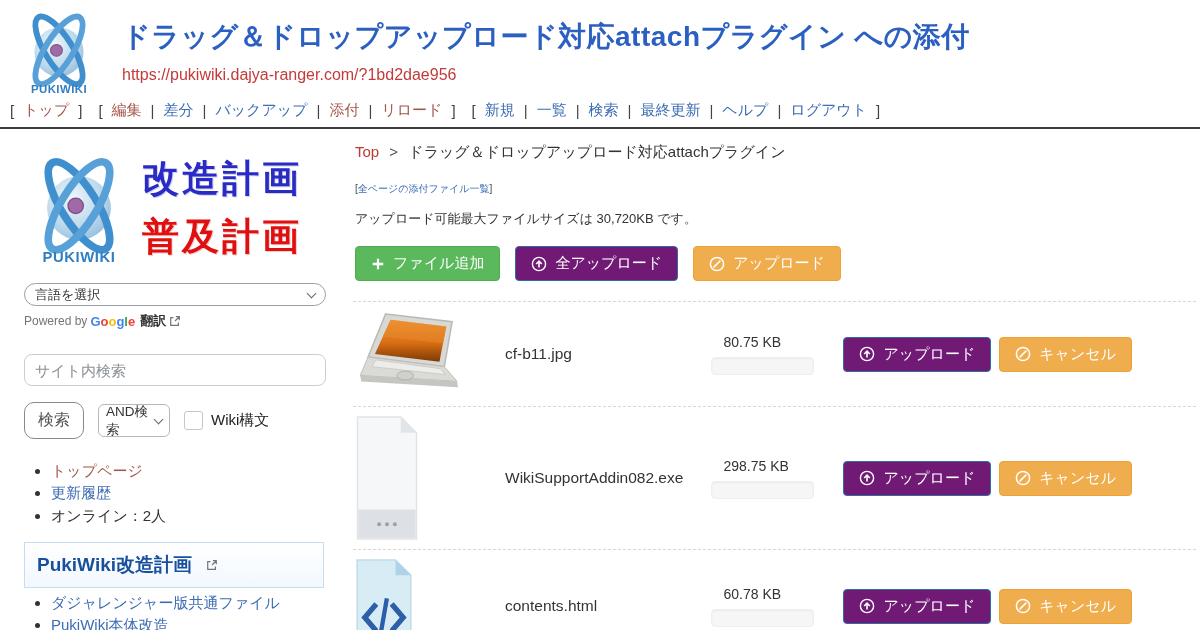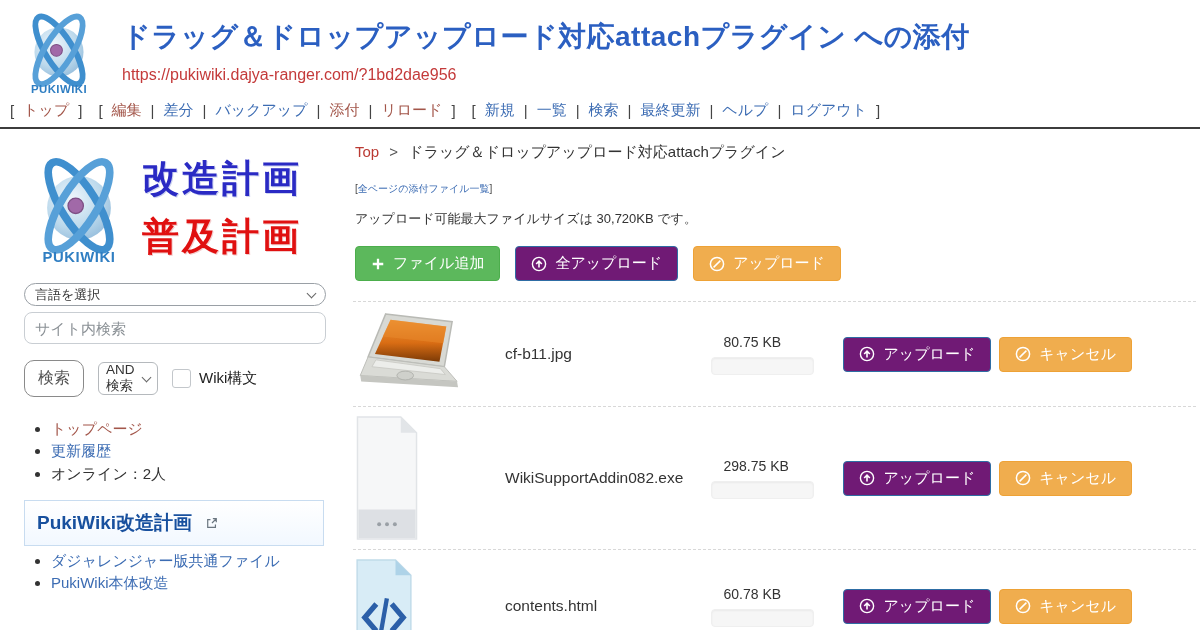--- a/index.html
+++ b/index.html
@@ -36,21 +36,21 @@
   .chev { width:7px; height:7px; border-right:1.5px solid #666; border-bottom:1.5px solid #666; transform:rotate(45deg); margin-top:-3px; flex:0 0 auto; }
   .powered { font-size:12px; color:#757575; margin-bottom:24px; display:flex; align-items:center; gap:3px; }
   .gbrand span { font-weight:bold; font-size:13px; }
   .g1,.g4 { color:#4285F4; } .g2,.g6 { color:#EA4335; } .g3 { color:#FBBC05; } .g5 { color:#34A853; }
   .powered .tr { color:#333; font-size:13px; font-weight:bold; margin-left:2px; }
 
   .search-input { width:100%; height:32px; border:1px solid #c9ced3; border-radius:8px; padding:0 10px; font-size:15px; color:#333; margin-bottom:16px; outline:none; }
   .search-input::placeholder { color:#8a9095; }
   .search-row { display:flex; align-items:center; gap:14px; margin-bottom:22px; }
   .btn-search { background:#fff; border:1px solid #8a8a8a; border-radius:10px; color:#555; font-size:16px; padding:7px 13px; cursor:pointer; }
-  .sel-mode { width:60px; height:33px; border-radius:6px; border-color:#b5b9bd; padding:0 7px; font-size:13.5px; color:#333; }
+  .sel-mode { width:72px; height:33px; border-radius:6px; border-color:#b5b9bd; padding:0 7px; font-size:13.5px; color:#333; }
   .chkwrap { display:flex; align-items:flex-start; gap:8px; }
   .chk { width:19px; height:19px; border:1px solid #c3c7cb; border-radius:3px; background:#fff; cursor:pointer; }
   .chk-label { font-size:15px; color:#222; }
 
   ul.side-list { list-style:disc; padding-left:27px; font-size:15px; }
   ul.side-list li { margin:2px 0; line-height:1.35; }
   .plain { color:#333; }
 
   .head-box { margin:16px 2px 5px 0; border:1px solid #c8dcf0; background:linear-gradient(#ffffff,#f2f8ff); padding:9px 12px; display:flex; align-items:center; gap:14px; cursor:pointer; }
   .head-box .hb-text { font-size:19px; font-weight:bold; color:#18509e; }
@@ -178,20 +178,28 @@
         <div>
           <div class="banner-l1">改造計画</div>
           <div class="banner-l2">普及計画</div>
         </div>
       </div>
 
       <div class="sel sel-lang">
         <span>言語を選択</span>
         <span class="chev"></span>
       </div>
+      <div class="powered">
+        <span>Powered by</span>
+        <span class="gbrand"><span class="g1">G</span><span class="g2">o</span><span class="g3">o</span><span class="g4">g</span><span class="g5">l</span><span class="g6">e</span></span>
+        <span class="tr">翻訳</span>
+        <svg class="ext">
+            <use href="#ext-sym"></use>
+          </svg>
+      </div>
 
       <input class="search-input" type="text" placeholder="サイト内検索" style="">
       <div class="search-row">
         <button class="btn-search">検索</button>
         <div class="sel sel-mode">
           <span>AND検索</span>
           <span class="chev"></span>
         </div>
         <div class="chkwrap">
           <span class="chk"></span>

